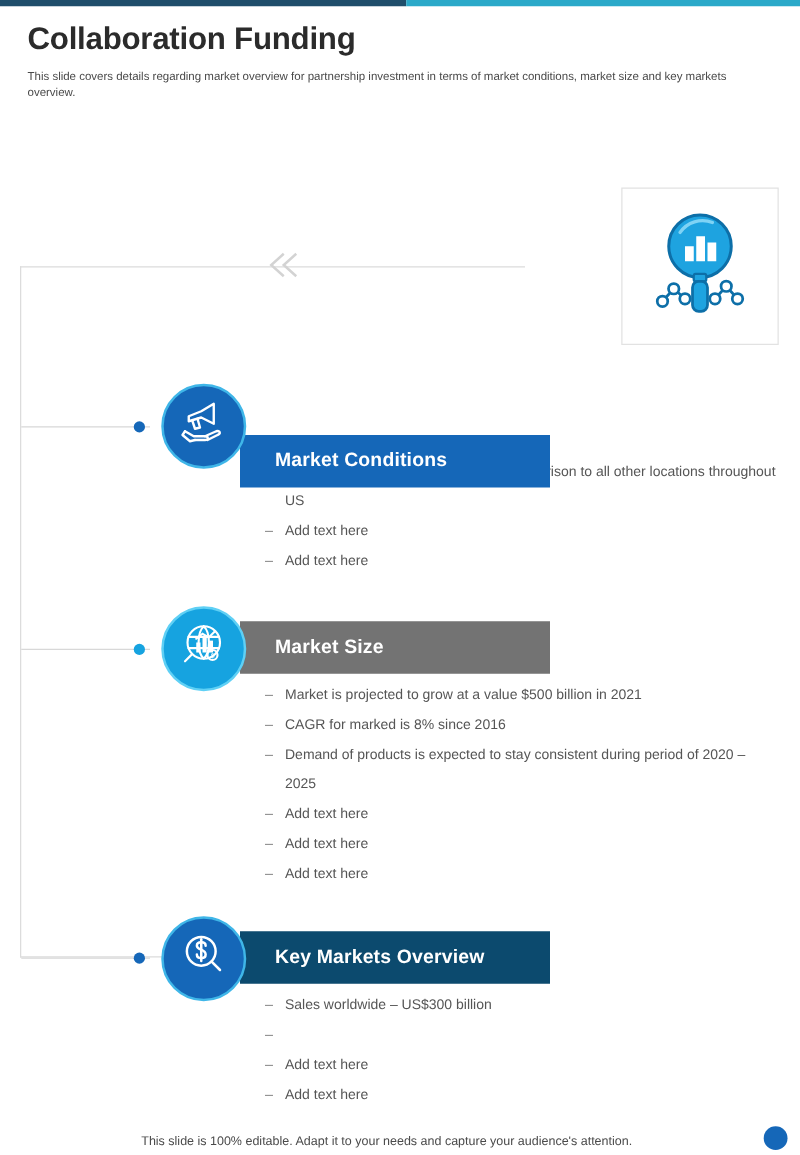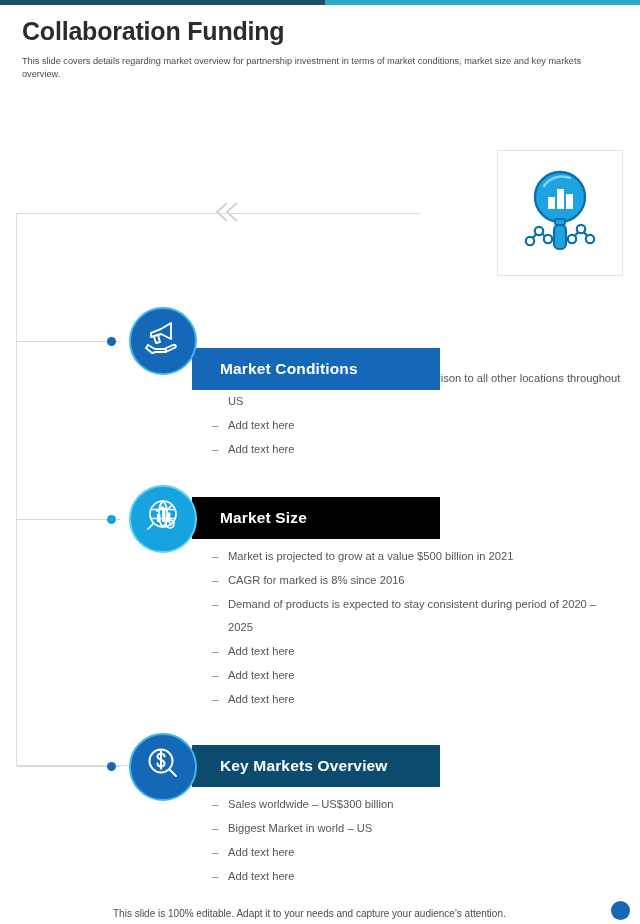--- a/index.html
+++ b/index.html
@@ -283,21 +283,21 @@
           <rect x="25" y="16.5" width="3.4" height="9.5" fill="#ffffff" stroke="none"></rect>
           <polyline points="15,15 20,11 25,14 30,9"></polyline>
           <line x1="11.5" y1="27.5" x2="6" y2="33"></line>
           <circle cx="28" cy="28" r="4"></circle>
           <text x="28" y="30.4" font-size="5.4" fill="#ffffff" stroke="none" text-anchor="middle" font-family="Liberation Sans, sans-serif">$</text>
         </g>
       </svg>
     </span>
   </div>
 
-  <div class="sec-bar" style="left:192px; top:497px; width:248px; background:#000000;">
+  <div class="sec-bar" style="left:192px; top:497px; width:248px; background:#737373;">
     <span class="sec-bar-title">Market Size</span>
   </div>
 
   <div class="bullets" style="top:545px;">
     <div class="bullet">
       <span class="bullet-dash">–</span>
       <span class="bullet-text">Market is projected to grow at a value $500 billion in 2021</span>
     </div>
     <div class="bullet">
       <span class="bullet-dash">–</span>
@@ -341,21 +341,20 @@
     <span class="sec-bar-title">Key Markets Overview</span>
   </div>
 
   <div class="bullets" style="top:793px;">
     <div class="bullet">
       <span class="bullet-dash">–</span>
       <span class="bullet-text">Sales worldwide – US$300 billion</span>
     </div>
     <div class="bullet">
       <span class="bullet-dash">–</span>
-      <span class="bullet-text">Biggest Market in world – US</span>
     </div>
     <div class="bullet">
       <span class="bullet-dash">–</span>
       <span class="bullet-text">Add text here</span>
     </div>
     <div class="bullet">
       <span class="bullet-dash">–</span>
       <span class="bullet-text">Add text here</span>
     </div>
   </div>

